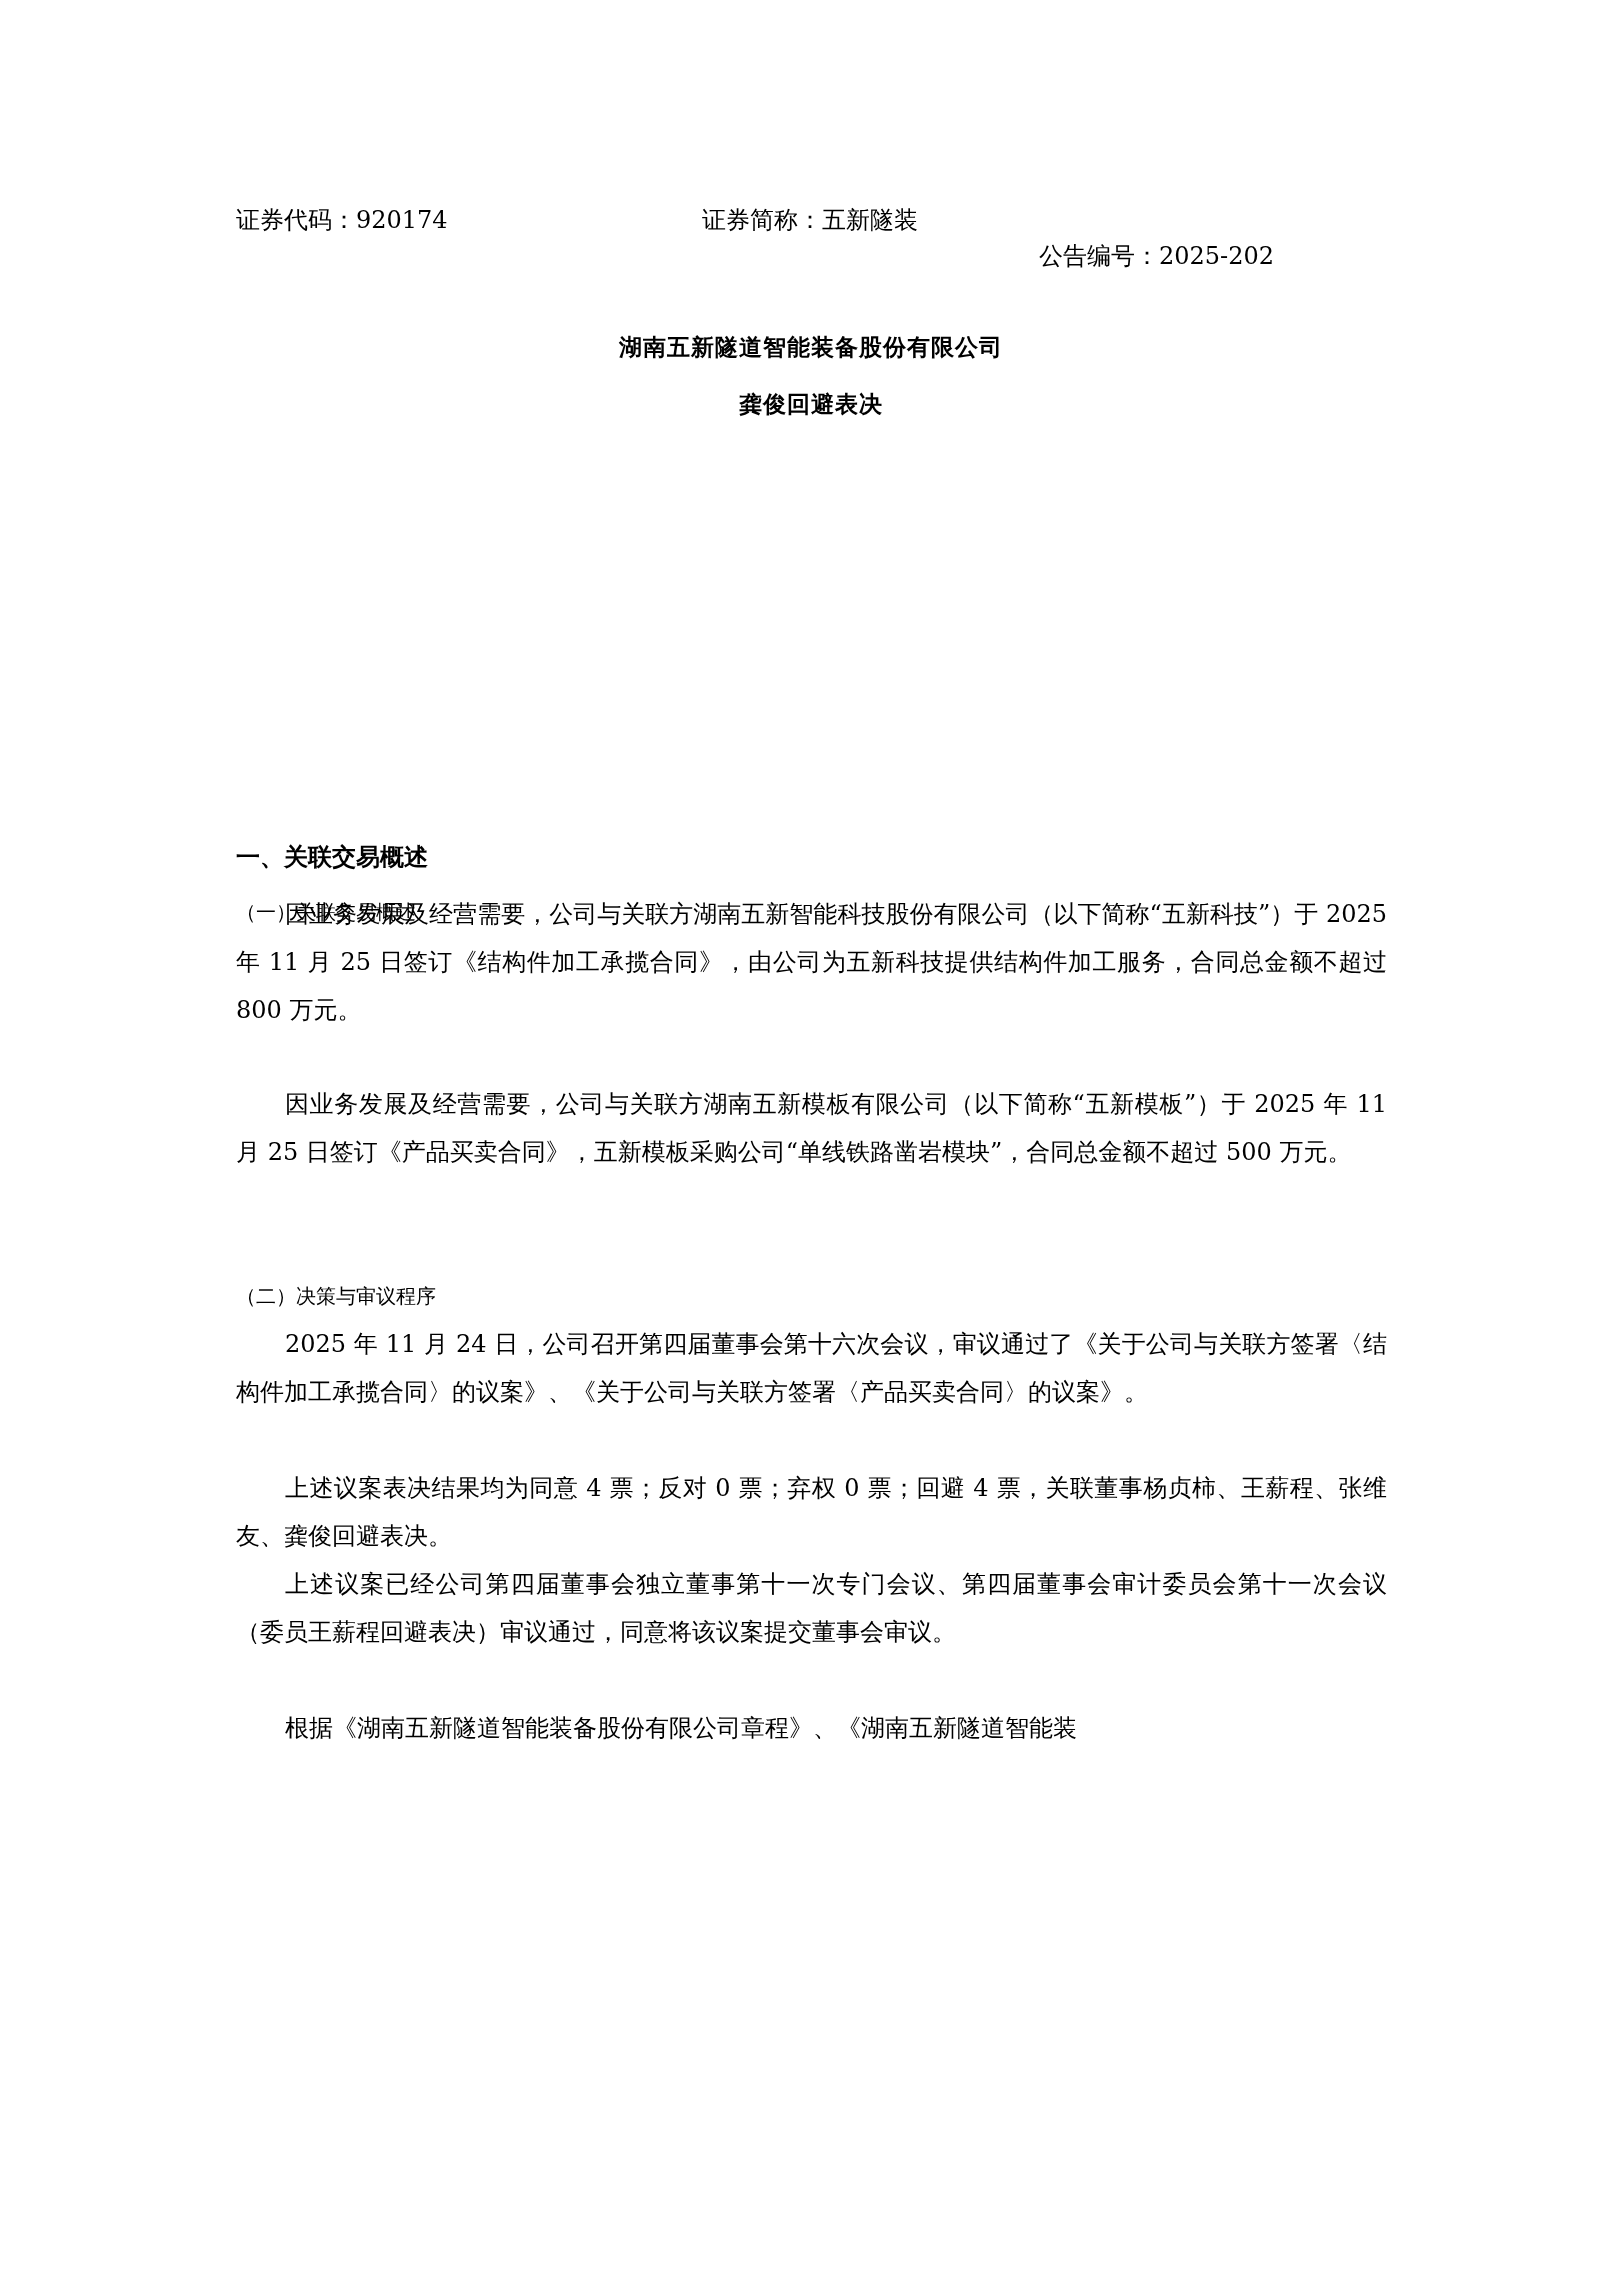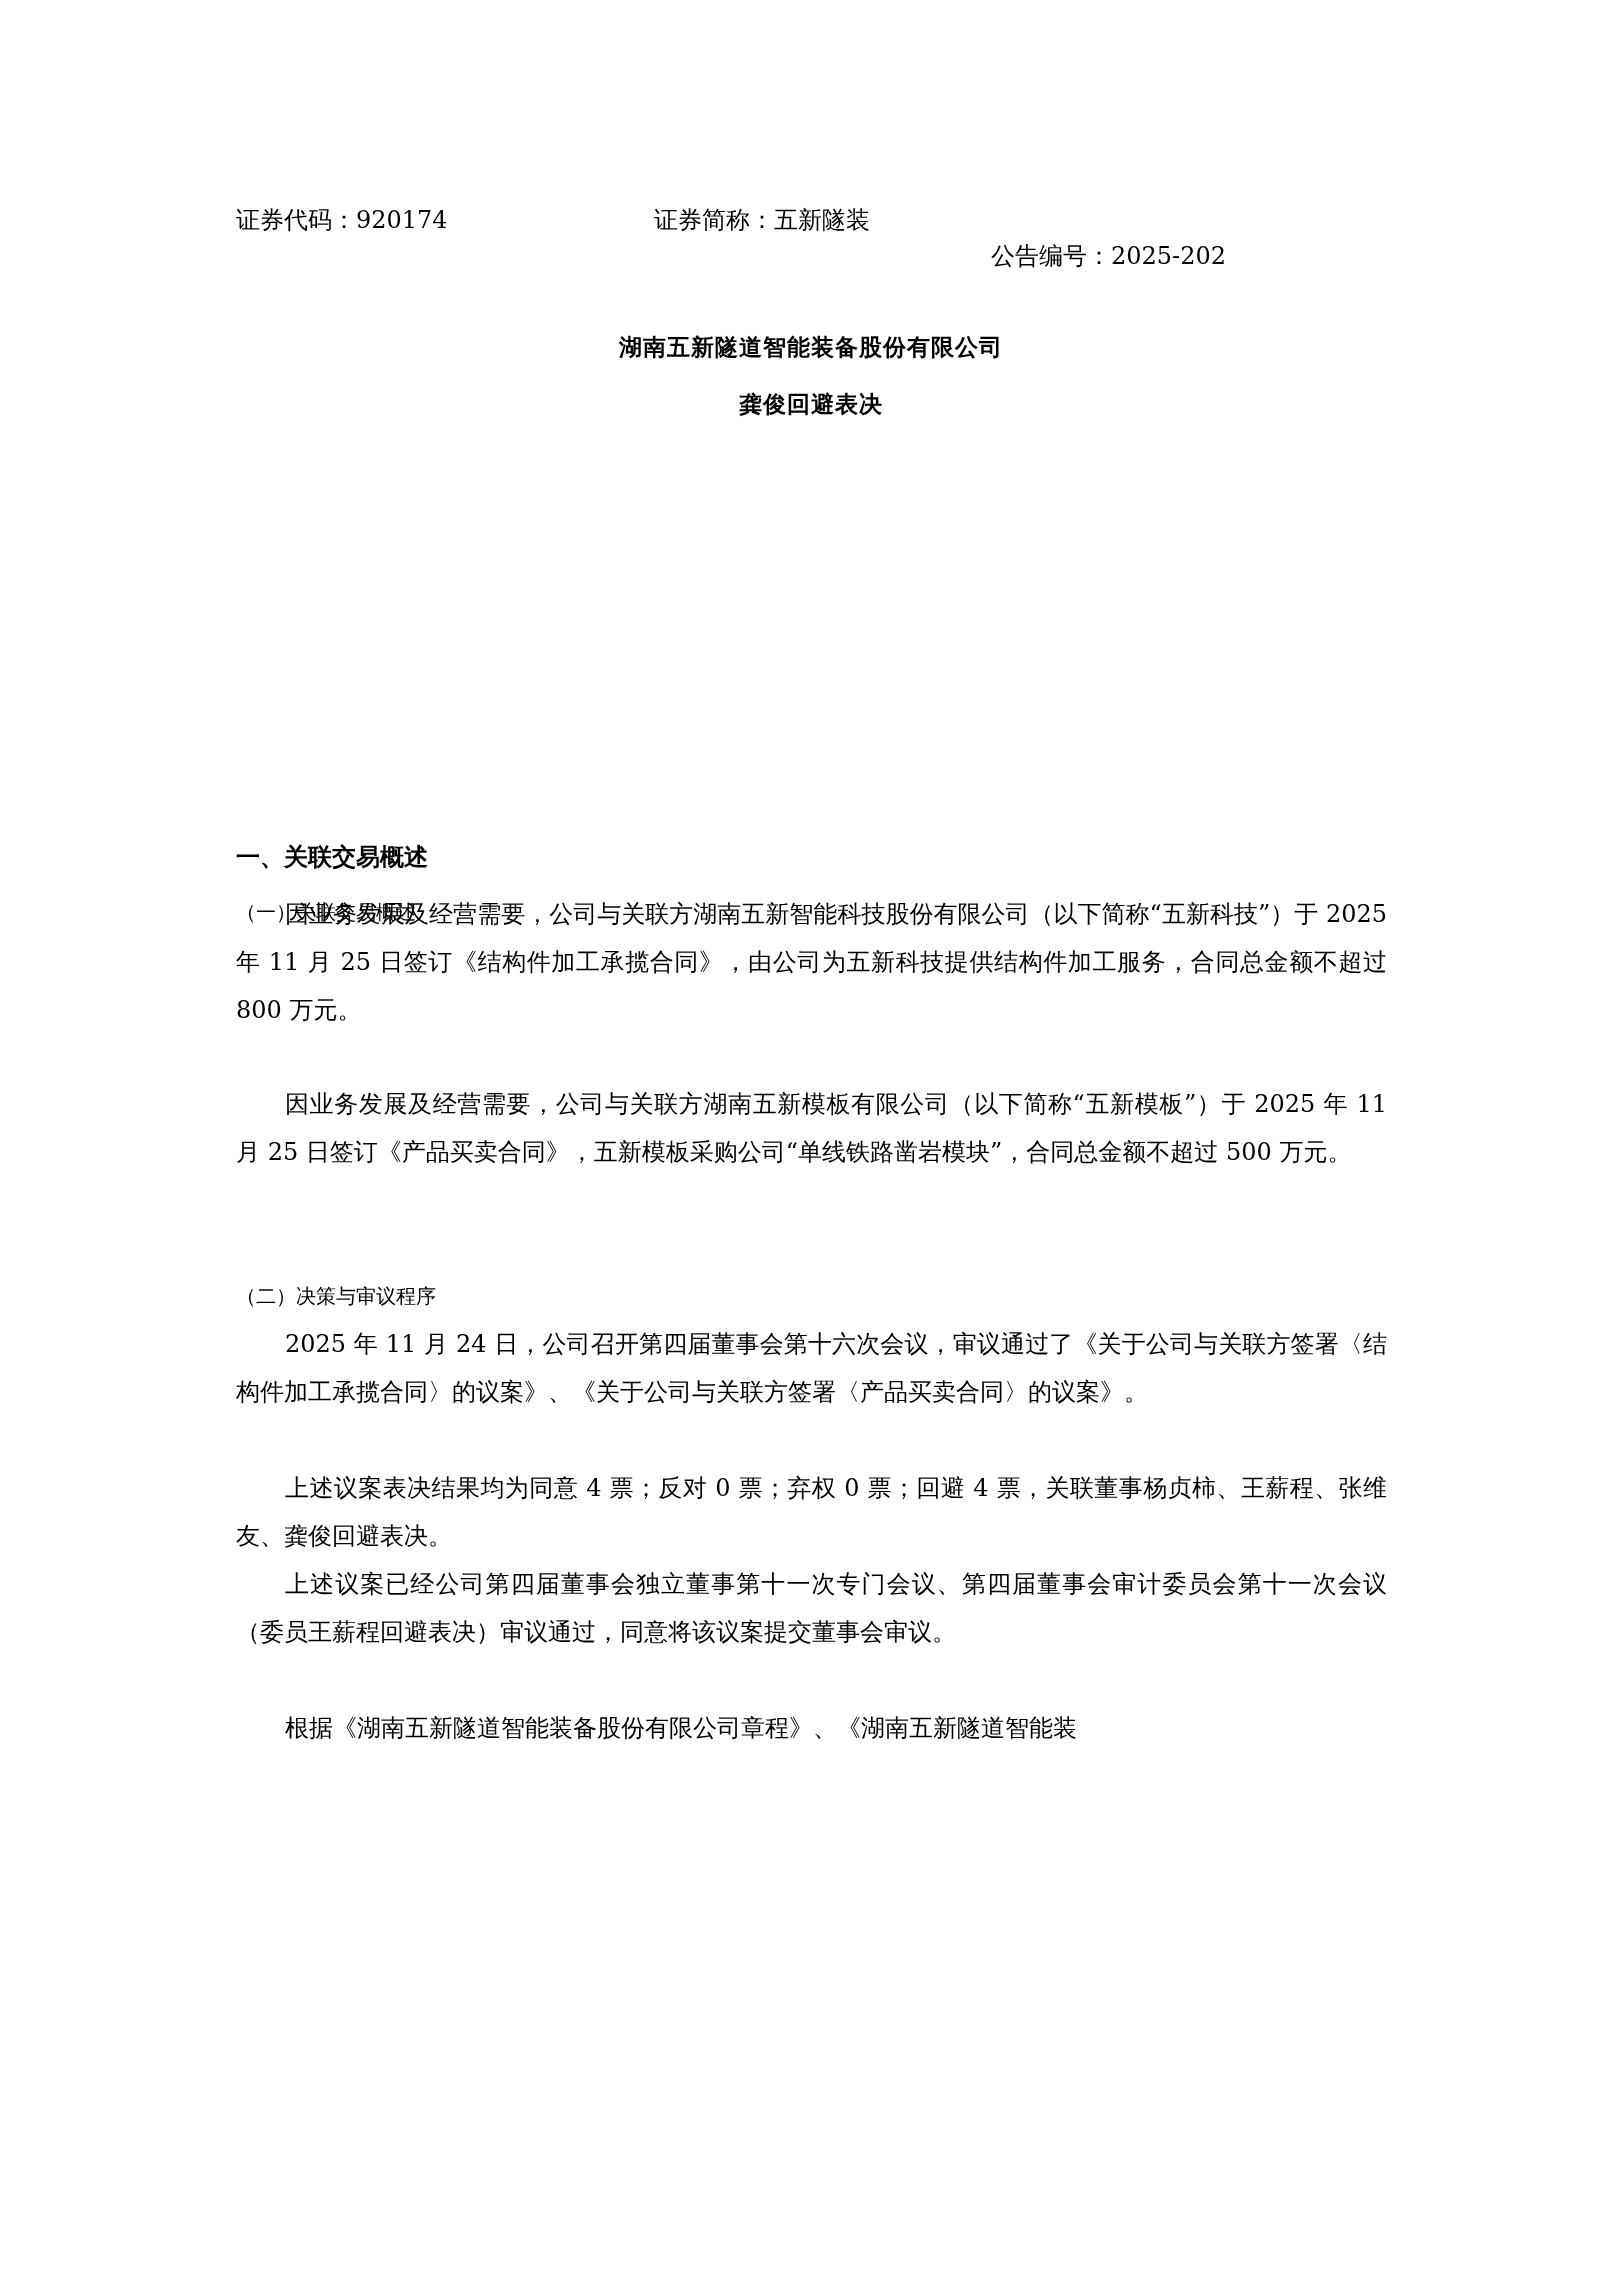--- a/index.html
+++ b/index.html
@@ -29,21 +29,21 @@
     height: 36px;
     font-size: 24px;
     line-height: 36px;
     white-space: nowrap;
   }
   .doc-header .seg {
     display: inline-block;
     vertical-align: top;
   }
   .seg-code  { width: 418px; }
-  .seg-abbr  { width: 337px; }
+  .seg-abbr  { width: 337px; margin-left: 48px; }
   .seg-no    { width: auto; margin-top: 36px; }
 
   
   .doc-title {
     position: absolute;
     left: 236px;
     width: 1150px;
     text-align: center;
     font-size: 23px;
     font-weight: bold;

